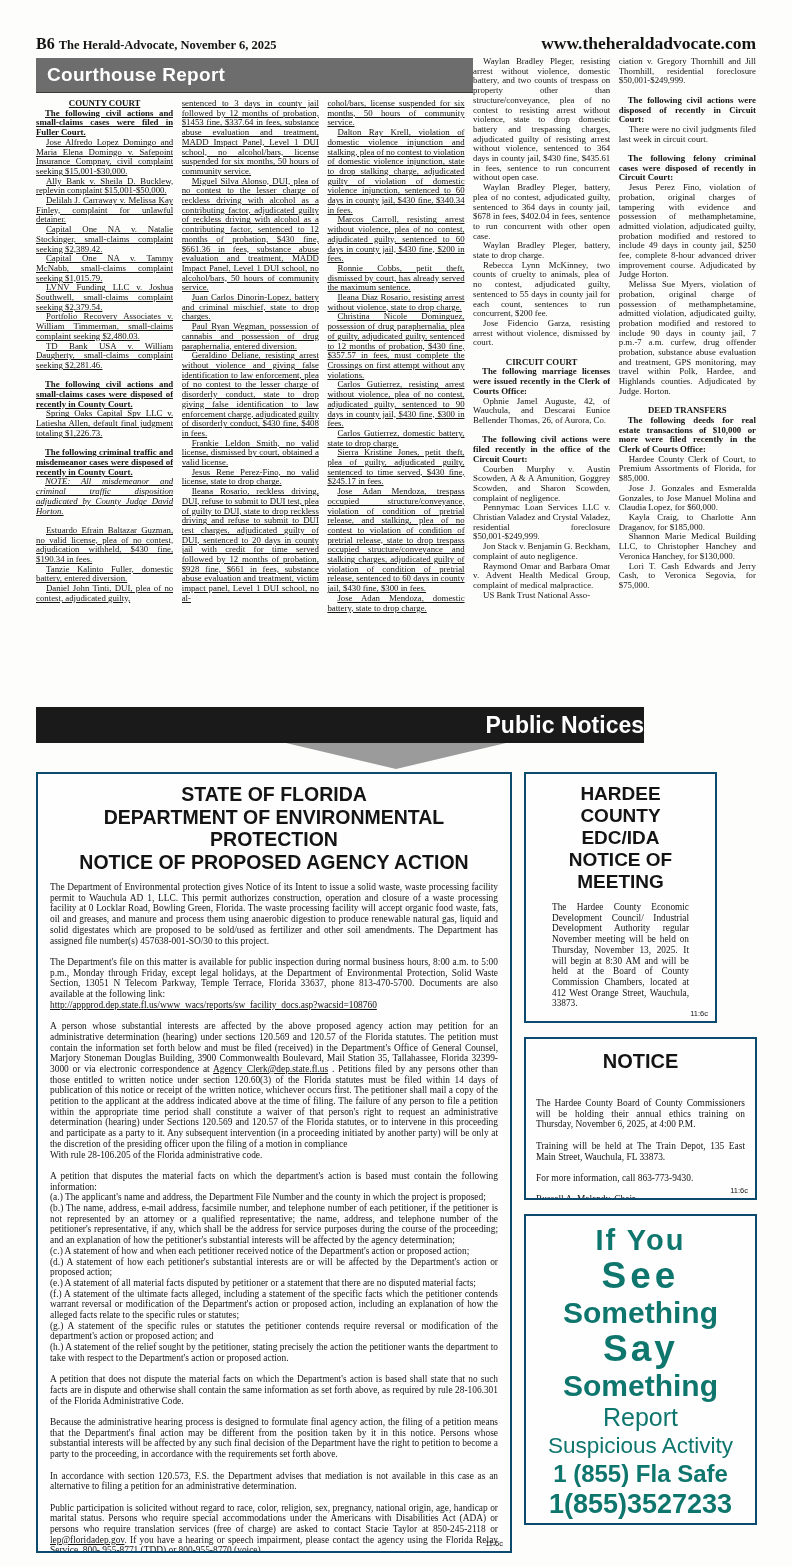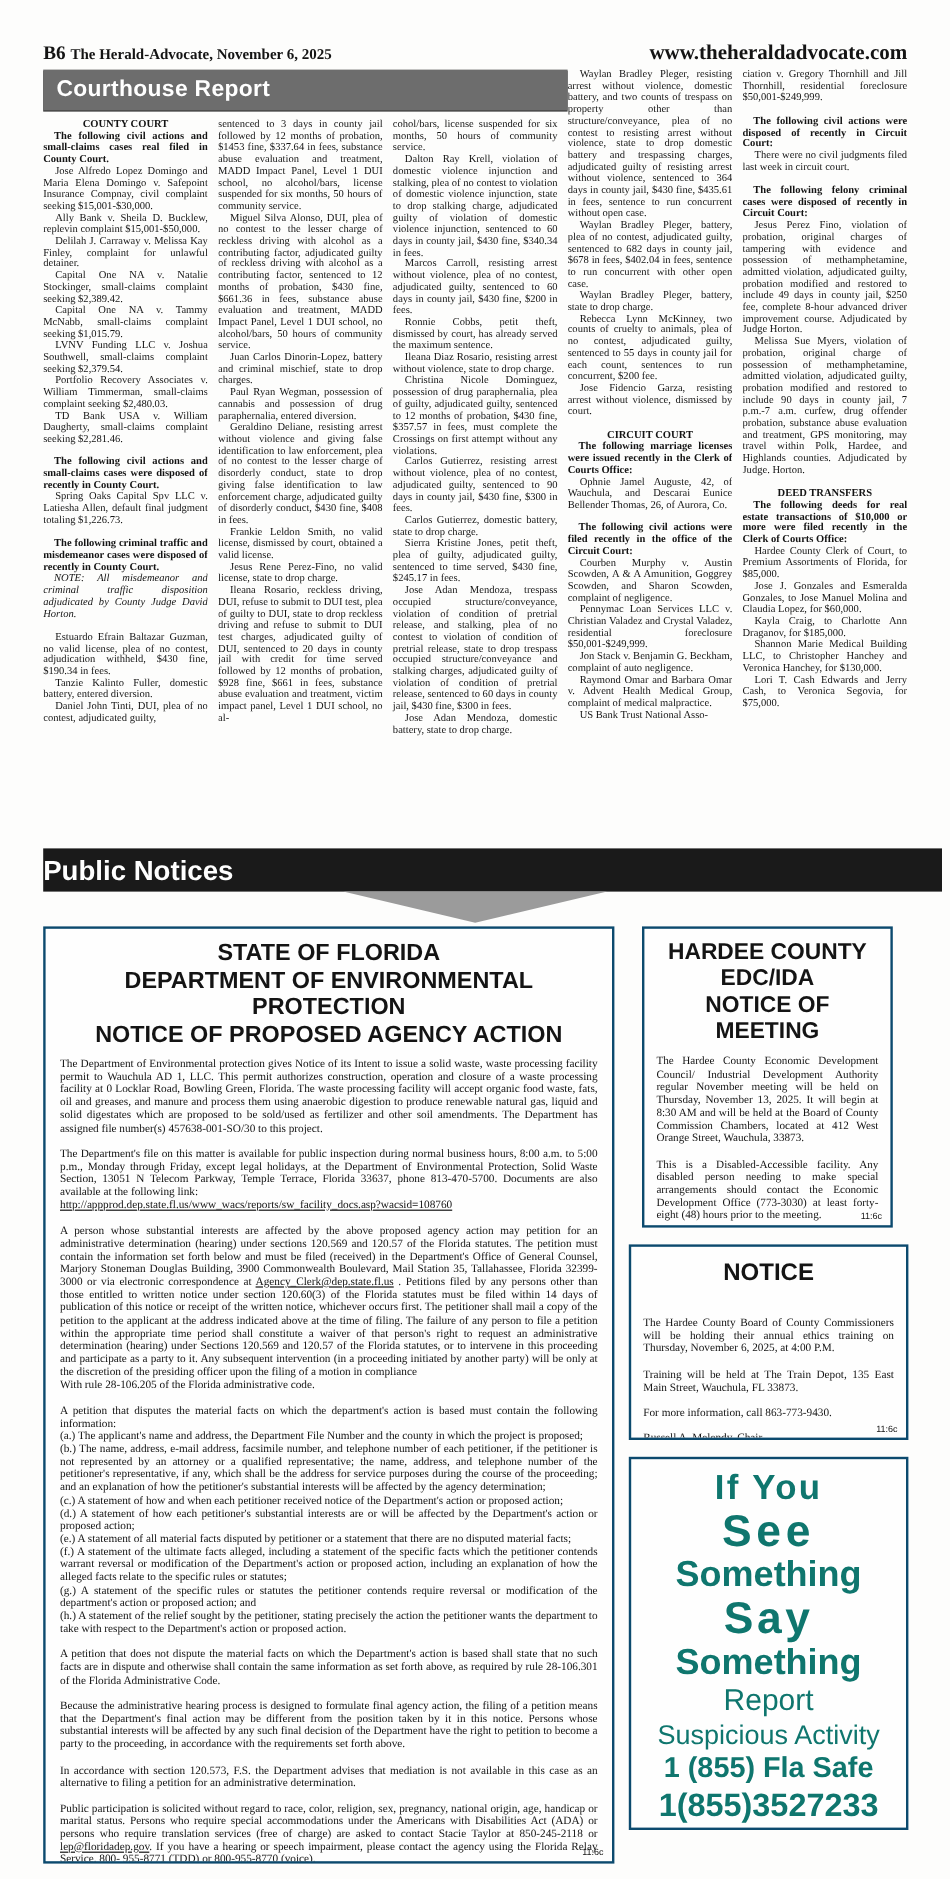--- a/index.html
+++ b/index.html
@@ -18,32 +18,32 @@
              background:#6d6d6d;color:#fff;
              font-family:"Liberation Sans",sans-serif;font-weight:bold;
              font-size:19px;line-height:34px;padding-left:11px;box-sizing:border-box;
              letter-spacing:.3px;box-shadow:0 1px 0 #3a3a3a;}
 
   
   .report{position:absolute;top:57px;left:36px;width:720px;height:648px;overflow:hidden;}
   .cols{display:flex;gap:8.5px;height:100%;}
   .col{width:137.2px;flex:0 0 137.2px;overflow:hidden;
        font-size:8.8px;line-height:9.7px;text-align:justify;}
-  .col.below-banner{padding-top:42px;box-sizing:border-box;}
+  .col.below-banner{padding-top:42px;box-sizing:border-box;text-decoration:underline;}
   .col p{margin:0;}
   .blk-h{text-align:center;font-weight:bold;}
   .blk-b{font-weight:bold;text-indent:9px;}
   .blk-p{text-indent:10px;}
   .blk-i{font-style:italic;text-indent:9px;}
   .blk-cont{}
   .col p.gap{margin-top:9.7px;}
 
   
-  .pn-banner{position:absolute;top:707px;left:36px;width:749px;height:36px;
-             background:#1a1a1a;color:#fff;text-align:left;
+  .pn-banner{position:absolute;top:707px;left:36px;width:608px;height:36px;
+             background:#1a1a1a;color:#fff;text-align:right;
              font-family:"Liberation Sans",sans-serif;font-weight:bold;
              font-size:23px;line-height:36px;}
   .pn-arrow{position:absolute;top:743px;left:286px;width:0;height:0;
             border-left:110px solid transparent;border-right:110px solid transparent;
             border-top:26px solid #9b9b9b;}
 
   
   .box{position:absolute;border:2px solid #0c4a6e;background:#fefefe;box-sizing:border-box;
        overflow:hidden;}
   .ntitle{font-family:"Liberation Sans",sans-serif;font-weight:bold;text-align:center;}
@@ -51,21 +51,21 @@
   .nbody p.gap{margin-top:10.7px;}
   .nbody p.linkline{text-decoration:underline;}
   .nbody u{text-decoration:underline;}
   .code{position:absolute;right:7px;bottom:3px;
         font-family:"Liberation Sans",sans-serif;font-size:7.5px;}
 
   .dep-box{top:772px;left:36px;width:476px;height:781px;padding:9px 12px;}
   .dep-title div{font-size:19.5px;line-height:22.5px;}
   .dep-box .nbody{margin-top:9px;}
 
-  .edc-box{top:772px;left:535px;width:209px;height:251px;padding:9px 10px;}
+  .edc-box{top:772px;left:524px;width:193px;height:251px;padding:9px 26px;}
   .edc-title div{font-size:19px;line-height:22px;}
   .edc-box .nbody{margin-top:9px;}
   .edc-box .nbody p{font-size:9.3px;}
 
   .ethics-box{top:1037px;left:524px;width:233px;height:163px;padding:8px 10px;}
   .ethics-title{font-size:20px;line-height:24px;margin-top:2px;}
   .ethics-box .nbody{margin-top:25px;}
 
   
   .ad-box{top:1214px;left:524px;width:233px;height:311px;padding:8px 2px;
@@ -92,21 +92,21 @@
     </div>
     <div class="hdr-right">www.theheraldadvocate.com</div>
   </div>
 
   <div class="ch-banner">Courthouse Report</div>
 
   <div class="report">
     <div class="cols">
         <div class="col below-banner">
           <p class="blk-h">COUNTY COURT</p>
-          <p class="blk-b">The following civil actions and small-claims cases real filed in County Court.</p>
+          <p class="blk-b">The following civil actions and small-claims cases were filed in Fuller Court.</p>
           <p class="blk-p">Jose Alfredo Lopez Domingo and Maria Elena Domingo v. Safepoint Insurance Compnay, civil complaint seeking $15,001-$30,000.</p>
           <p class="blk-p">Ally Bank v. Sheila D. Bucklew, replevin complaint $15,001-$50,000.</p>
           <p class="blk-p">Delilah J. Carraway v. Melissa Kay Finley, complaint for unlawful detainer.</p>
           <p class="blk-p">Capital One NA v. Natalie Stockinger, small-claims complaint seeking $2,389.42.</p>
           <p class="blk-p">Capital One NA v. Tammy McNabb, small-claims complaint seeking $1,015.79.</p>
           <p class="blk-p">LVNV Funding LLC v. Joshua Southwell, small-claims complaint seeking $2,379.54.</p>
           <p class="blk-p">Portfolio Recovery Associates v. William Timmerman, small-claims complaint seeking $2,480.03.</p>
           <p class="blk-p">TD Bank USA v. William Daugherty, small-claims complaint seeking $2,281.46.</p>
           <p class="blk-b gap">The following civil actions and small-claims cases were disposed of recently in County Court.</p>
           <p class="blk-p">Spring Oaks Capital Spv LLC v. Latiesha Allen, default final judgment totaling $1,226.73.</p>
@@ -134,21 +134,21 @@
           <p class="blk-p">Ileana Diaz Rosario, resisting arrest without violence, state to drop charge.</p>
           <p class="blk-p">Christina Nicole Dominguez, possession of drug paraphernalia, plea of guilty, adjudicated guilty, sentenced to 12 months of probation, $430 fine, $357.57 in fees, must complete the Crossings on first attempt without any violations.</p>
           <p class="blk-p">Carlos Gutierrez, resisting arrest without violence, plea of no contest, adjudicated guilty, sentenced to 90 days in county jail, $430 fine, $300 in fees.</p>
           <p class="blk-p">Carlos Gutierrez, domestic battery, state to drop charge.</p>
           <p class="blk-p">Sierra Kristine Jones, petit theft, plea of guilty, adjudicated guilty, sentenced to time served, $430 fine, $245.17 in fees.</p>
           <p class="blk-p">Jose Adan Mendoza, trespass occupied structure/conveyance, violation of condition of pretrial release, and stalking, plea of no contest to violation of condition of pretrial release, state to drop trespass occupied structure/conveyance and stalking charges, adjudicated guilty of violation of condition of pretrial release, sentenced to 60 days in county jail, $430 fine, $300 in fees.</p>
           <p class="blk-p">Jose Adan Mendoza, domestic battery, state to drop charge.</p>
         </div>
         <div class="col">
           <p class="blk-p">Waylan Bradley Pleger, resisting arrest without violence, domestic battery, and two counts of trespass on property other than structure/conveyance, plea of no contest to resisting arrest without violence, state to drop domestic battery and trespassing charges, adjudicated guilty of resisting arrest without violence, sentenced to 364 days in county jail, $430 fine, $435.61 in fees, sentence to run concurrent without open case.</p>
-          <p class="blk-p">Waylan Bradley Pleger, battery, plea of no contest, adjudicated guilty, sentenced to 682 days in county jail, $678 in fees, $402.04 in fees, sentence to run concurrent with other open case.</p>
+          <p class="blk-p">Waylan Bradley Pleger, battery, plea of no contest, adjudicated guilty, sentenced to 364 days in county jail, $678 in fees, $402.04 in fees, sentence to run concurrent with other open case.</p>
           <p class="blk-p">Waylan Bradley Pleger, battery, state to drop charge.</p>
           <p class="blk-p">Rebecca Lynn McKinney, two counts of cruelty to animals, plea of no contest, adjudicated guilty, sentenced to 55 days in county jail for each count, sentences to run concurrent, $200 fee.</p>
           <p class="blk-p">Jose Fidencio Garza, resisting arrest without violence, dismissed by court.</p>
           <p class="blk-h gap">CIRCUIT COURT</p>
           <p class="blk-b">The following marriage licenses were issued recently in the Clerk of Courts Office:</p>
           <p class="blk-p">Ophnie Jamel Auguste, 42, of Wauchula, and Descarai Eunice Bellender Thomas, 26, of Aurora, Co.</p>
           <p class="blk-b gap">The following civil actions were filed recently in the office of the Circuit Court:</p>
           <p class="blk-p">Courben Murphy v. Austin Scowden, A &amp; A Amunition, Goggrey Scowden, and Sharon Scowden, complaint of negligence.</p>
           <p class="blk-p">Pennymac Loan Services LLC v. Christian Valadez and Crystal Valadez, residential foreclosure $50,001-$249,999.</p>
           <p class="blk-p">Jon Stack v. Benjamin G. Beckham, complaint of auto negligence.</p>

